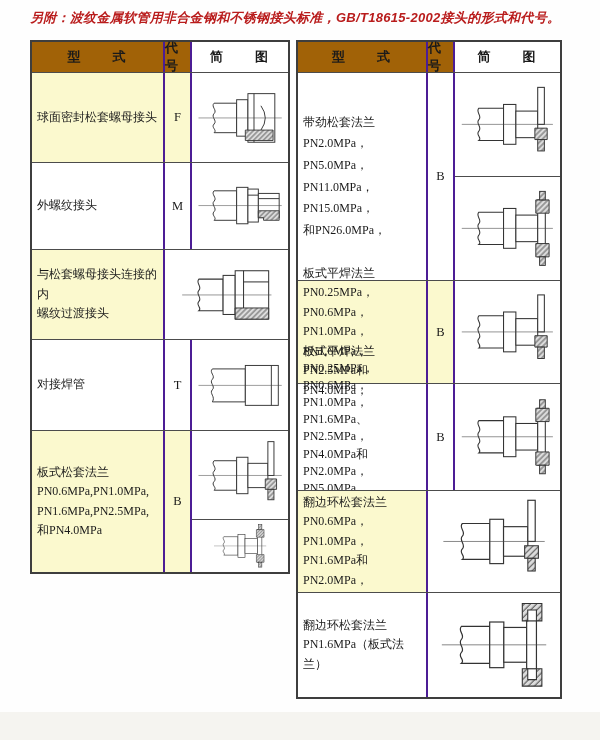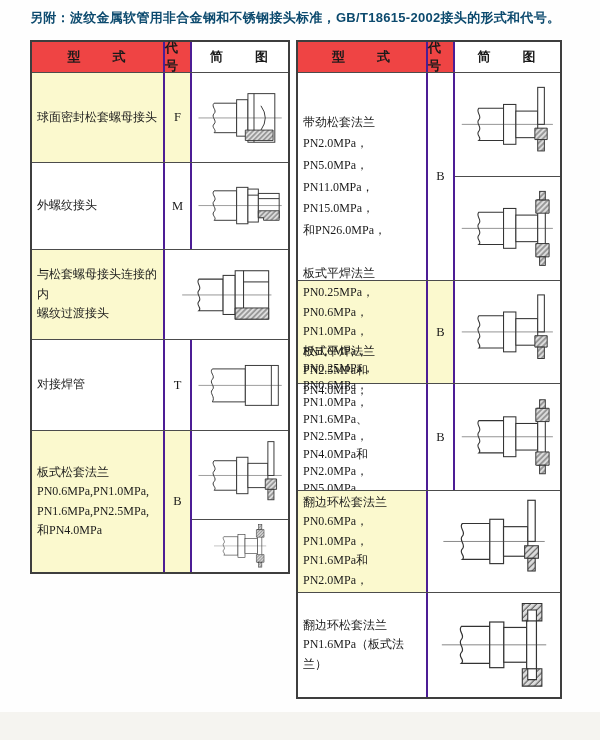--- a/index.html
+++ b/index.html
@@ -3,31 +3,31 @@
 <meta charset="utf-8">
 <style>
   html,body{margin:0;padding:0}
   body{
     width:600px;height:740px;position:relative;background:#fefefe;
     font-family:"Liberation Serif","DejaVu Serif",serif;color:#1a1a1a;overflow:hidden;
   }
   .title{
     position:absolute;left:30px;top:9px;width:556px;
     font-family:"Liberation Sans","DejaVu Sans",sans-serif;
-    font-size:13px;font-weight:bold;letter-spacing:.3px;color:#0c4a6e;
+    font-size:13px;font-weight:bold;letter-spacing:.3px;color:#b91c1c;font-style:italic;
   }
   .tbl{
     position:absolute;top:40px;box-sizing:border-box;
     border:2px solid #3e3e3e;background:#fff;display:flex;flex-direction:column;
   }
   .tbl-left{left:30px;width:260px}
   .tbl-right{left:296px;width:266px}
   .row{display:flex;box-sizing:border-box;border-top:1px solid #4c4c4c;flex:0 0 auto}
   .row:first-child{border-top:none}
-  .head{background:#ef4444}
+  .head{background:#a16207}
   .c{
     box-sizing:border-box;border-left:2px solid #4c1d95;
     display:flex;align-items:center;min-width:0;
   }
   .c:first-child{border-left:none}
   .type{width:131px;padding:2px 5px;font-size:12px;line-height:1.62;white-space:pre-line}
   .tbl-right .type{width:128px}
   .code{width:27px;justify-content:center;font-size:12.5px}
   .dia{flex:1;justify-content:center;background:#fff;overflow:hidden}
   .hc{justify-content:center;font-family:"Liberation Sans","DejaVu Sans",sans-serif;

